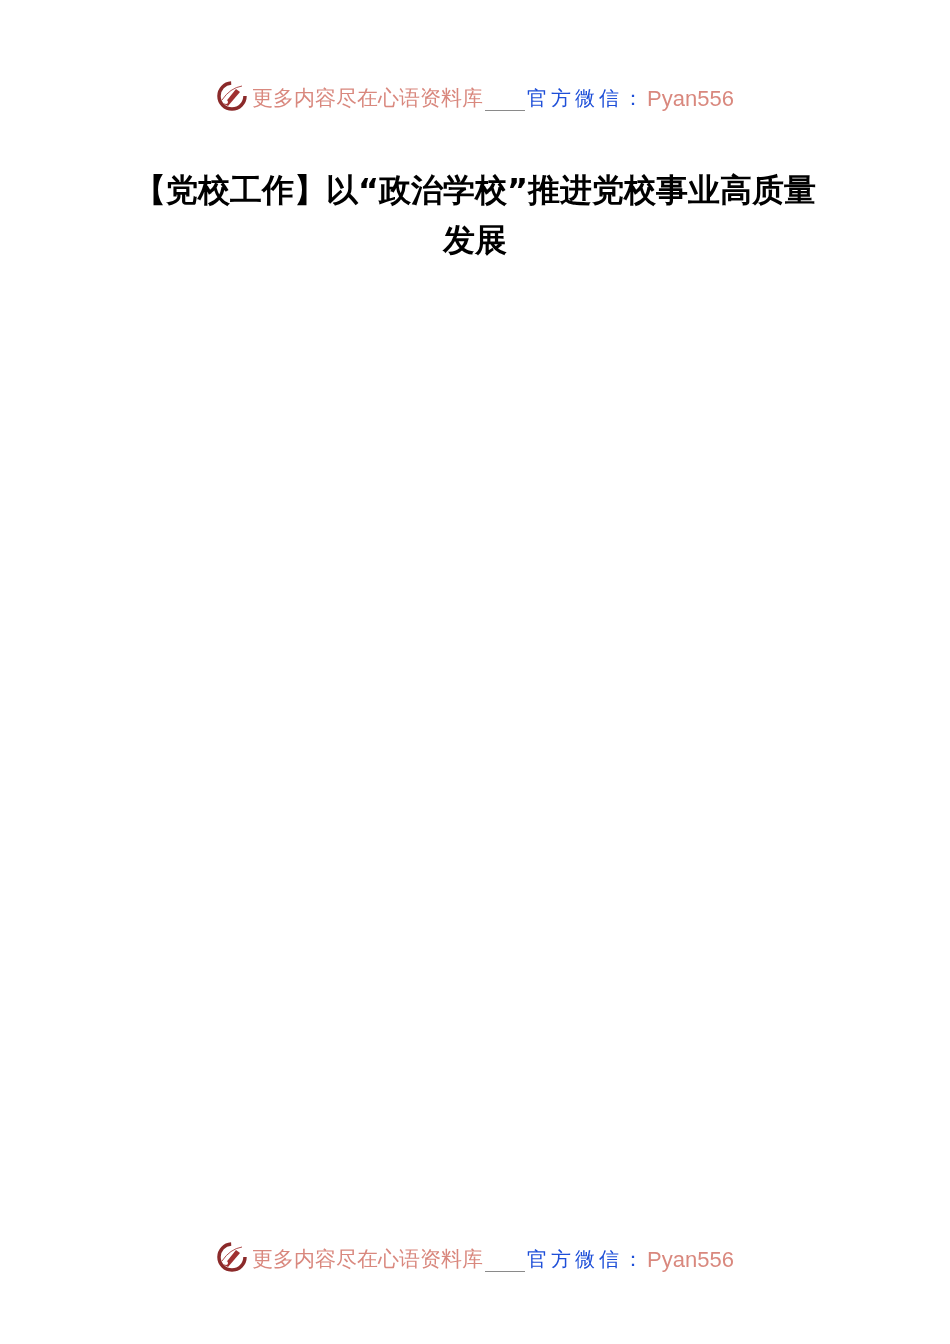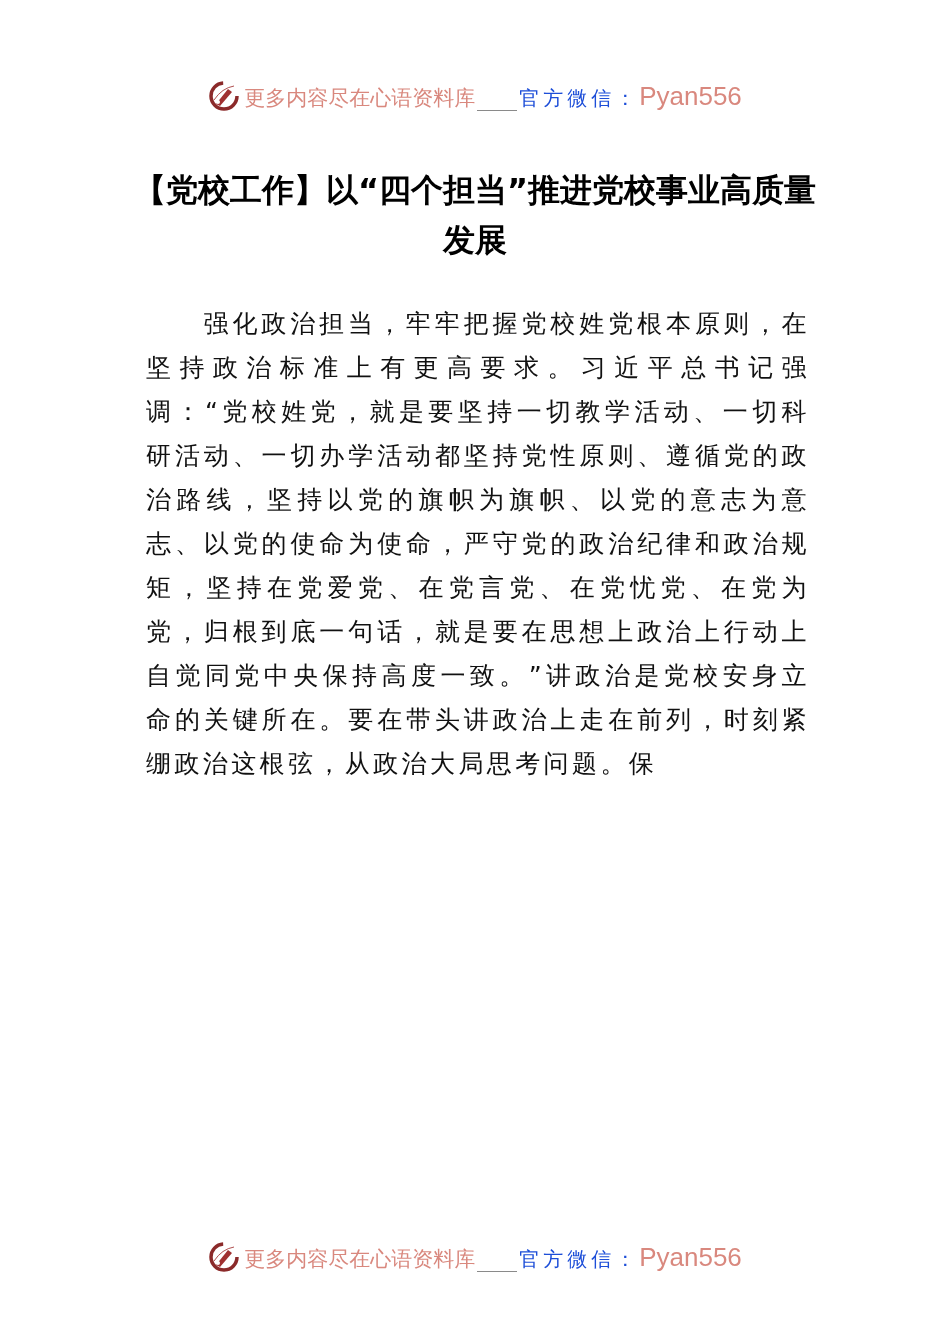--- a/index.html
+++ b/index.html
@@ -50,21 +50,21 @@
     }
     .banner .wechat-label {
       font-family: "DejaVu Serif", serif;
       font-size: 20px;
       color: #1d4ed8;
       letter-spacing: 4px;
       white-space: nowrap;
     }
     .banner .wechat-id {
       font-family: "Liberation Sans", sans-serif;
-      font-size: 26px;
+      font-size: 22px;
       color: #d9887e;
       white-space: nowrap;
     }
     .title {
       position: absolute;
       top: 165px;
       left: 120px;
       width: 710px;
       text-align: center;
       font-family: "DejaVu Sans", sans-serif;
@@ -102,24 +102,23 @@
       <path d="M6 20 Q14 8 26 6" fill="none" stroke="#b05050" stroke-width="1"></path>
       <circle cx="10" cy="22" r="2" fill="#ffffff"></circle>
     </svg>
   </span>
   <span class="promo">更多内容尽在心语资料库</span>
   <span class="dash"></span>
   <span class="wechat-label">官方微信：</span>
   <span class="wechat-id">Pyan556</span>
 </div>
 
-<div class="title">【党校工作】以“四个担当”推进党校事业高质量发展</div>
+<div class="title">【党校工作】以“政治学校”推进党校事业高质量发展</div>
 
 <div class="content">
-  <p>强化政治担当，牢牢把握党校姓党根本原则，在坚持政治标准上有更高要求。习近平总书记强调：“党校姓党，就是要坚持一切教学活动、一切科研活动、一切办学活动都坚持党性原则、遵循党的政治路线，坚持以党的旗帜为旗帜、以党的意志为意志、以党的使命为使命，严守党的政治纪律和政治规矩，坚持在党爱党、在党言党、在党忧党、在党为党，归根到底一句话，就是要在思想上政治上行动上自觉同党中央保持高度一致。”讲政治是党校安身立命的关键所在。要在带头讲政治上走在前列，时刻紧绷政治这根弦，从政治大局思考问题。保</p>
 </div>
 
 <div class="banner bottom">
   <span class="logo">
     <svg width="32" height="32" viewBox="0 0 32 32">
       <circle cx="16" cy="16" r="13" fill="none" stroke="#8b2a2a" stroke-width="3.5" stroke-dasharray="60 22"></circle>
       <path d="M8 24 L20 9 L24 12 L12 26 Z" fill="#a03030"></path>
       <path d="M6 20 Q14 8 26 6" fill="none" stroke="#b05050" stroke-width="1"></path>
       <circle cx="10" cy="22" r="2" fill="#ffffff"></circle>
     </svg>

